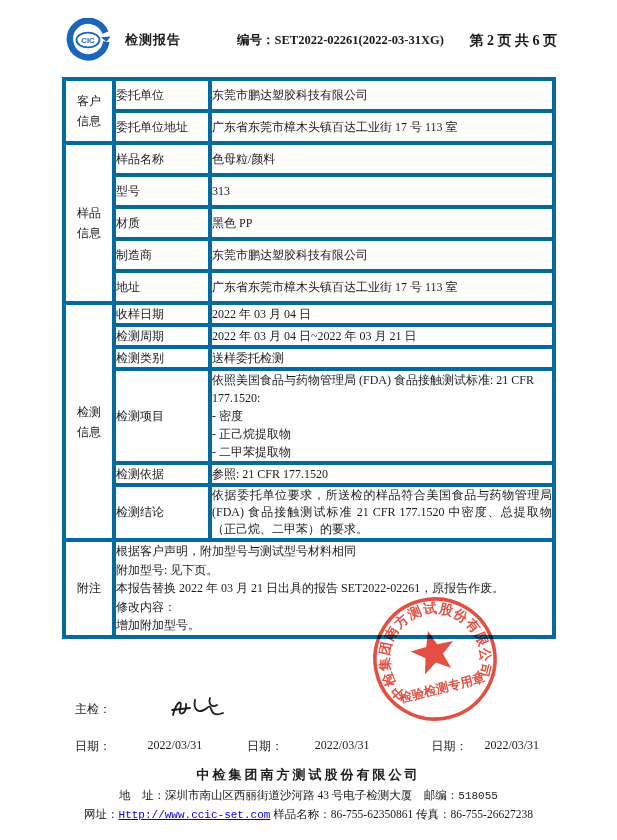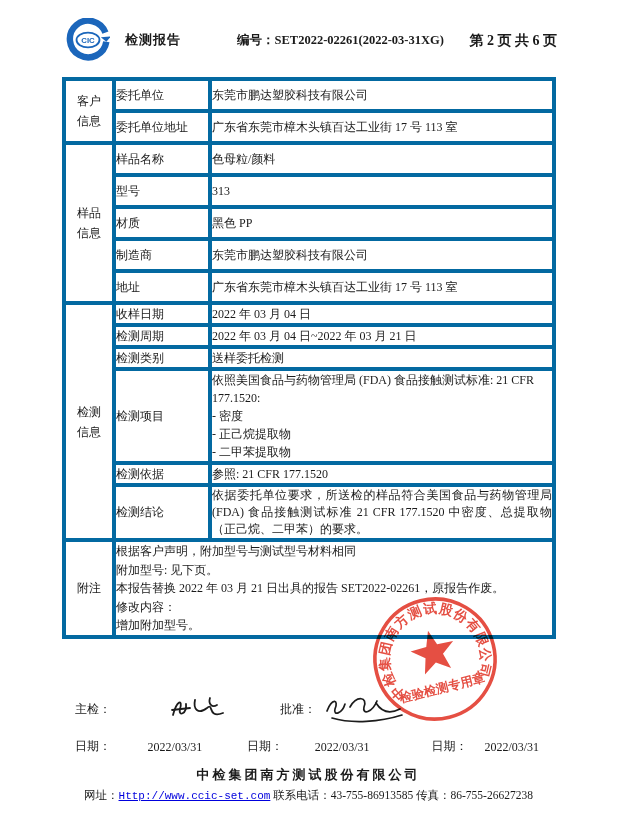--- a/index.html
+++ b/index.html
@@ -37,21 +37,21 @@
   .sign-col { display:flex; align-items:center; }
   .sign-col.c1 { width:175px; padding-left:13px;gap:27px; }
   .sign-col.c2 { width:165px; padding-left:8px; }
   .sign-col.c3 { width:133px; padding-left:30px; }
   .sign-label { font-size:12px; white-space:nowrap; }
   .sig { margin-left:28px; }
   .sig.rev { margin-left:30px; }
   .sig.app { margin-left:4px; }
 
   .date-row { position:absolute; left:62px; top:738px; width:494px; display:flex; font-size:12px; }
-  .date-col { display:flex; align-items:flex-end;font-family:Liberation Serif, serif; }
+  .date-col { display:flex; align-items:flex-start;font-family:Liberation Serif, serif; }
   .date-col.c1 { width:175px; padding-left:13px; }
   .date-col.c2 { width:165px; padding-left:8px; }
   .date-col.c3 { width:133px; padding-left:30px; }
   .date-val { flex:1; text-align:center; }
 
   
   .seal { position:absolute; left:367px; top:591px; width:136px; height:136px;
     z-index:5; opacity:0.9; mix-blend-mode:multiply; pointer-events:none;
     transform:rotate(-14deg); }
 
@@ -178,31 +178,20 @@
     <span class="sign-label">主检：</span>
     <svg class="sig" width="64" height="36" viewBox="0 0 64 36">
       <g fill="none" stroke="#1c1c1c" stroke-width="1.8" stroke-linecap="round">
         <path d="M7 24 C11 9 17 8 14 18 C12 26 21 23 20 13"></path>
         <path d="M6 19 L24 17"></path>
         <path d="M29 9 C27 18 32 24 41 17 C48 11 41 28 57 22"></path>
         <path d="M44 7 C42 13 46 17 51 14"></path>
       </g>
     </svg>
   </div>
-  <div class="sign-col c3">
-    <span class="sign-label">批准：</span>
-    <svg class="sig app" width="86" height="40" viewBox="0 0 86 40">
-      <g fill="none" stroke="#1c1c1c" stroke-width="1.7" stroke-linecap="round">
-        <path d="M7 22 C12 9 19 10 15 20 C13 27 22 25 25 15"></path>
-        <path d="M30 18 C37 6 48 8 44 18 C42 26 52 24 57 12"></path>
-        <path d="M56 14 C61 22 68 26 80 20"></path>
-        <path d="M12 29 C32 35 60 33 82 26"></path>
-      </g>
-    </svg>
-  </div>
 </div>
 
 <div class="date-row">
   <div class="date-col c1">
     <span>日期：</span>
     <span class="date-val">2022/03/31</span>
   </div>
   <div class="date-col c2">
     <span>日期：</span>
     <span class="date-val">2022/03/31</span>
@@ -219,15 +208,18 @@
   <text font-size="13.5" fill="#e23b2e" font-weight="bold" letter-spacing="1">
     <textPath href="#sealArc" startOffset="50%" text-anchor="middle">中检集团南方测试股份有限公司</textPath>
   </text>
   <polygon fill="#e23b2e" points="68,39 73.6,54.3 89.9,54.9 77,64.9 81.5,80.6 68,71.5 54.5,80.6 59,64.9 46.1,54.9 62.4,54.3"></polygon>
   <text x="68" y="102" text-anchor="middle" font-size="12.5" font-weight="bold" fill="#e23b2e">检验检测专用章</text>
 </svg>
 
 <div class="footer">
   <div class="f-company">中检集团南方测试股份有限公司</div>
   <div class="f-line">
-    <span>网址：</span><span class="f-mono f-link">Http://www.ccic-set.com</span><span> 联系电话：</span><span>43-755-86913585</span><span> 传真：</span><span>86-755-26627238</span>
+    <span>地　址：</span><span>深圳市南山区西丽街道沙河路 43 号电子检测大厦</span><span>　邮编：</span><span class="f-mono">518055</span>
+  </div>
+  <div class="f-line">
+    <span>网址：</span><span class="f-mono f-link">Http://www.ccic-set.com</span><span> 样品名称：</span><span>86-755-62350861</span><span> 传真：</span><span>86-755-26627238</span>
   </div>
 </div>
 
 </body></html>

